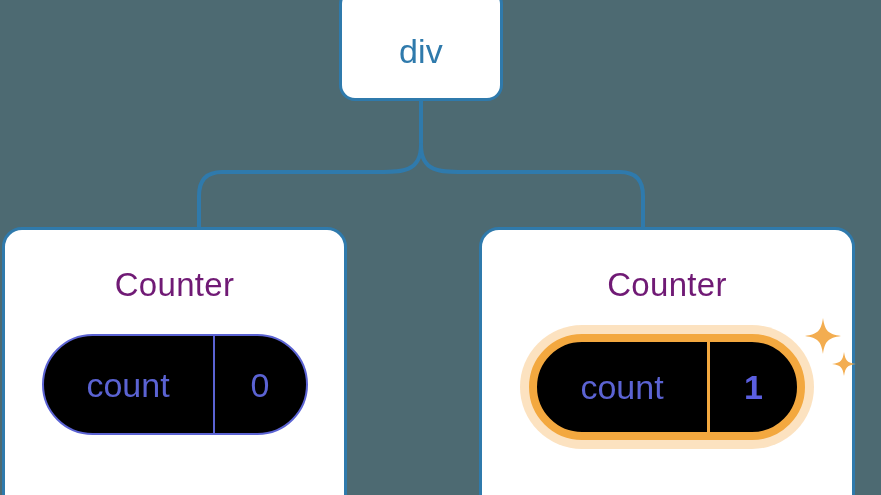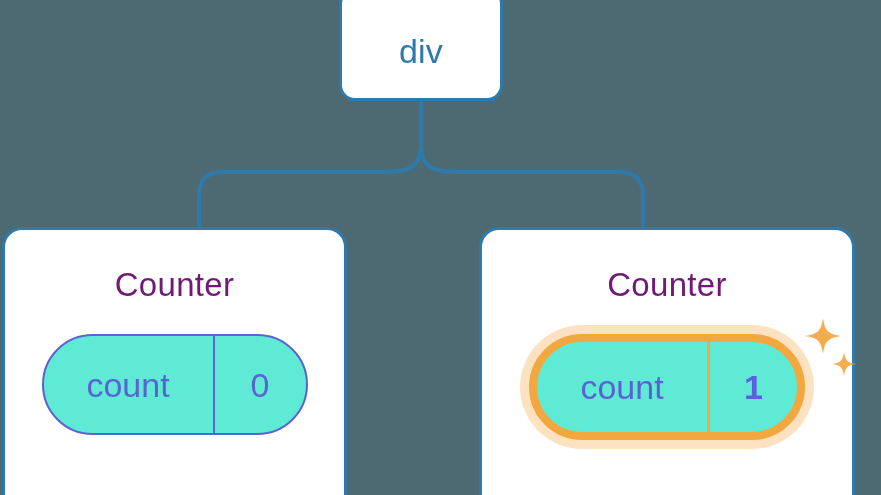--- a/index.html
+++ b/index.html
@@ -84,21 +84,21 @@
     display: flex;
     align-items: center;
   }
   .pill {
     display: flex;
     align-items: stretch;
     box-sizing: border-box;
     border: 2px solid #5b63d3;
     border-radius: 999px;
     height: 101px;
-    background: #5eead4;
+    background: #000000;
   }
   .pill .pill-key,
   .pill .pill-val {
     display: flex;
     align-items: center;
     justify-content: center;
     font-size: 34px;
     color: #5b63d3;
     line-height: 1;
   }

